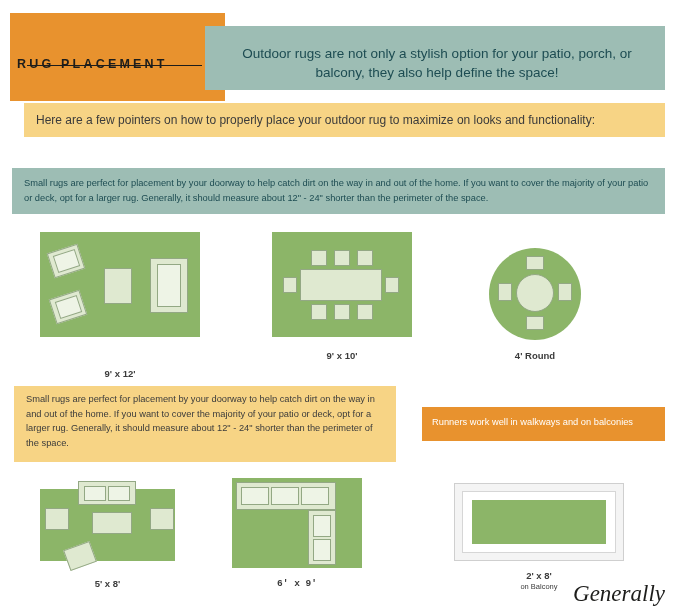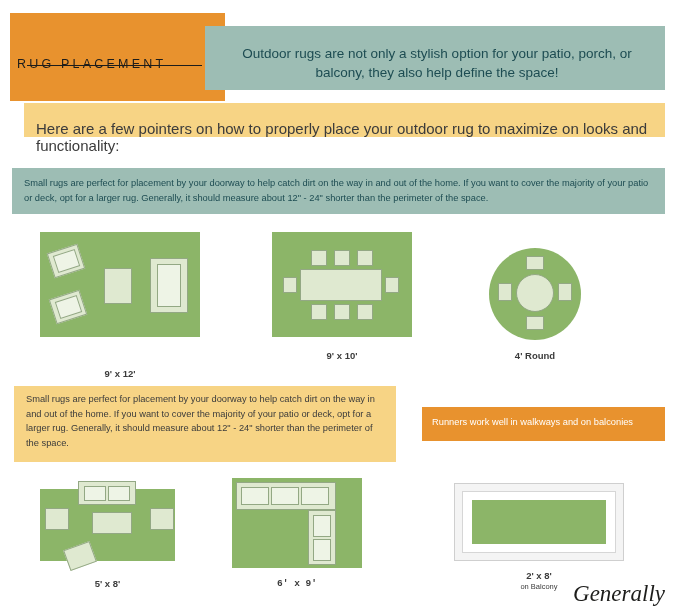--- a/index.html
+++ b/index.html
@@ -34,21 +34,21 @@
     font-size: 21px;
     font-weight: bold;
     letter-spacing: 4.5px;
     color: #1d1d1b;
   }
   .title-line2 {
     position: absolute;
     left: 17px;
     top: 57px;
     font-size: 12.5px;
-    font-weight: normal;
+    font-weight: bold;
     letter-spacing: 3.2px;
     color: #1d1d1b;
   }
   .title-rule {
     position: absolute;
     left: 17px;
     top: 52px;
     width: 175px;
     height: 1px;
     background: #1d1d1b;
@@ -77,22 +77,22 @@
     position: absolute;
     left: 24px;
     top: 103px;
     width: 641px;
     height: 34px;
     background: #f7d485;
   }
   .header-yellow-text {
     position: absolute;
     left: 36px;
-    top: 120px;
-    font-size: 15px;
+    top: 113px;
+    font-size: 12px;
     color: #3b3b3b;
   }
 
   
   .note-teal {
     position: absolute;
     left: 12px;
     top: 168px;
     width: 653px;
     height: 46px;

